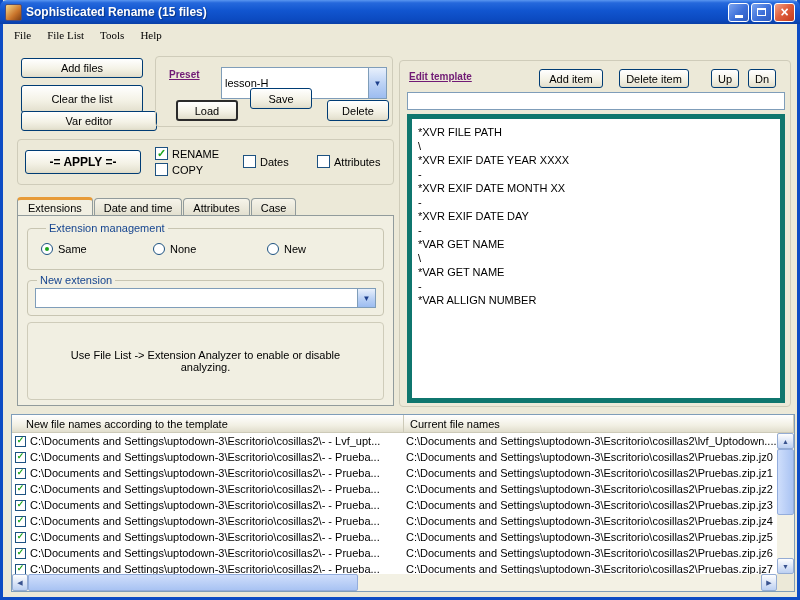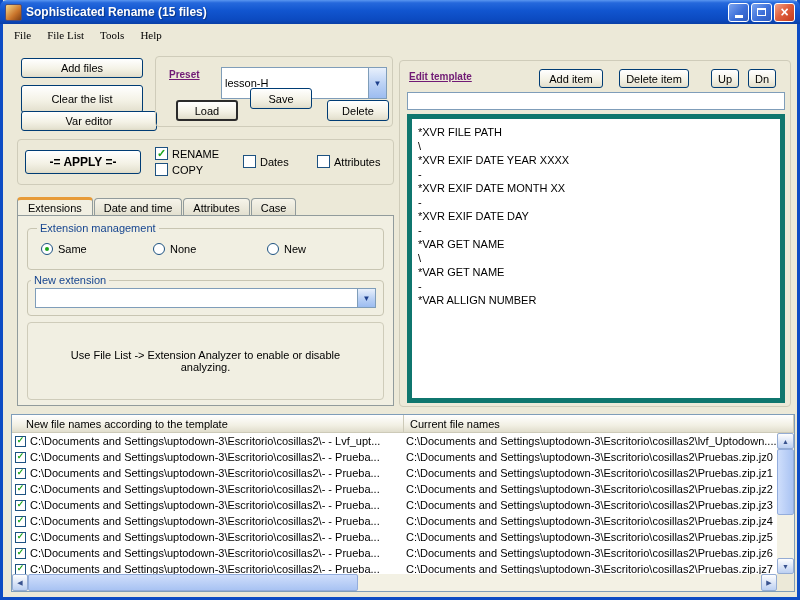--- a/index.html
+++ b/index.html
@@ -156,36 +156,36 @@
 
   <div class="tabstrip">
     <div class="tab active">Extensions</div>
     <div class="tab">Date and time</div>
     <div class="tab">Attributes</div>
     <div class="tab">Case</div>
   </div>
   <div class="tabpane"></div>
 
   <div class="frame" style="left:24px; top:228px; width:357px; height:42px; border-color:#C8C5B2;"></div>
-  <span class="grouplab" style="left:34px; top:222px;">Extension management</span>
+  <span class="grouplab" style="left:43px; top:222px;">Extension management</span>
   <div class="radio-item" style="left:38px; top:243px;">
     <span class="radio selected"></span>
     <span>Same</span>
   </div>
   <div class="radio-item" style="left:150px; top:243px;">
     <span class="radio"></span>
     <span>None</span>
   </div>
   <div class="radio-item" style="left:264px; top:243px;">
     <span class="radio"></span>
     <span>New</span>
   </div>
 
   <div class="frame" style="left:24px; top:280px; width:357px; height:36px; border-color:#C8C5B2;"></div>
-  <span class="grouplab" style="left:28px; top:274px;">New extension</span>
+  <span class="grouplab" style="left:34px; top:274px;">New extension</span>
   <div class="combo" style="left:32px; top:288px; width:341px; height:20px;">
     <span></span>
     <span class="arrowbtn">▼</span>
   </div>
 
   <div class="infobox" style="left:24px; top:322px; width:357px; height:78px;">
     <span>Use File List -&gt; Extension Analyzer to enable or disable analyzing.</span>
   </div>
 
   <div class="frame" style="left:396px; top:60px; width:392px; height:347px;"></div>

